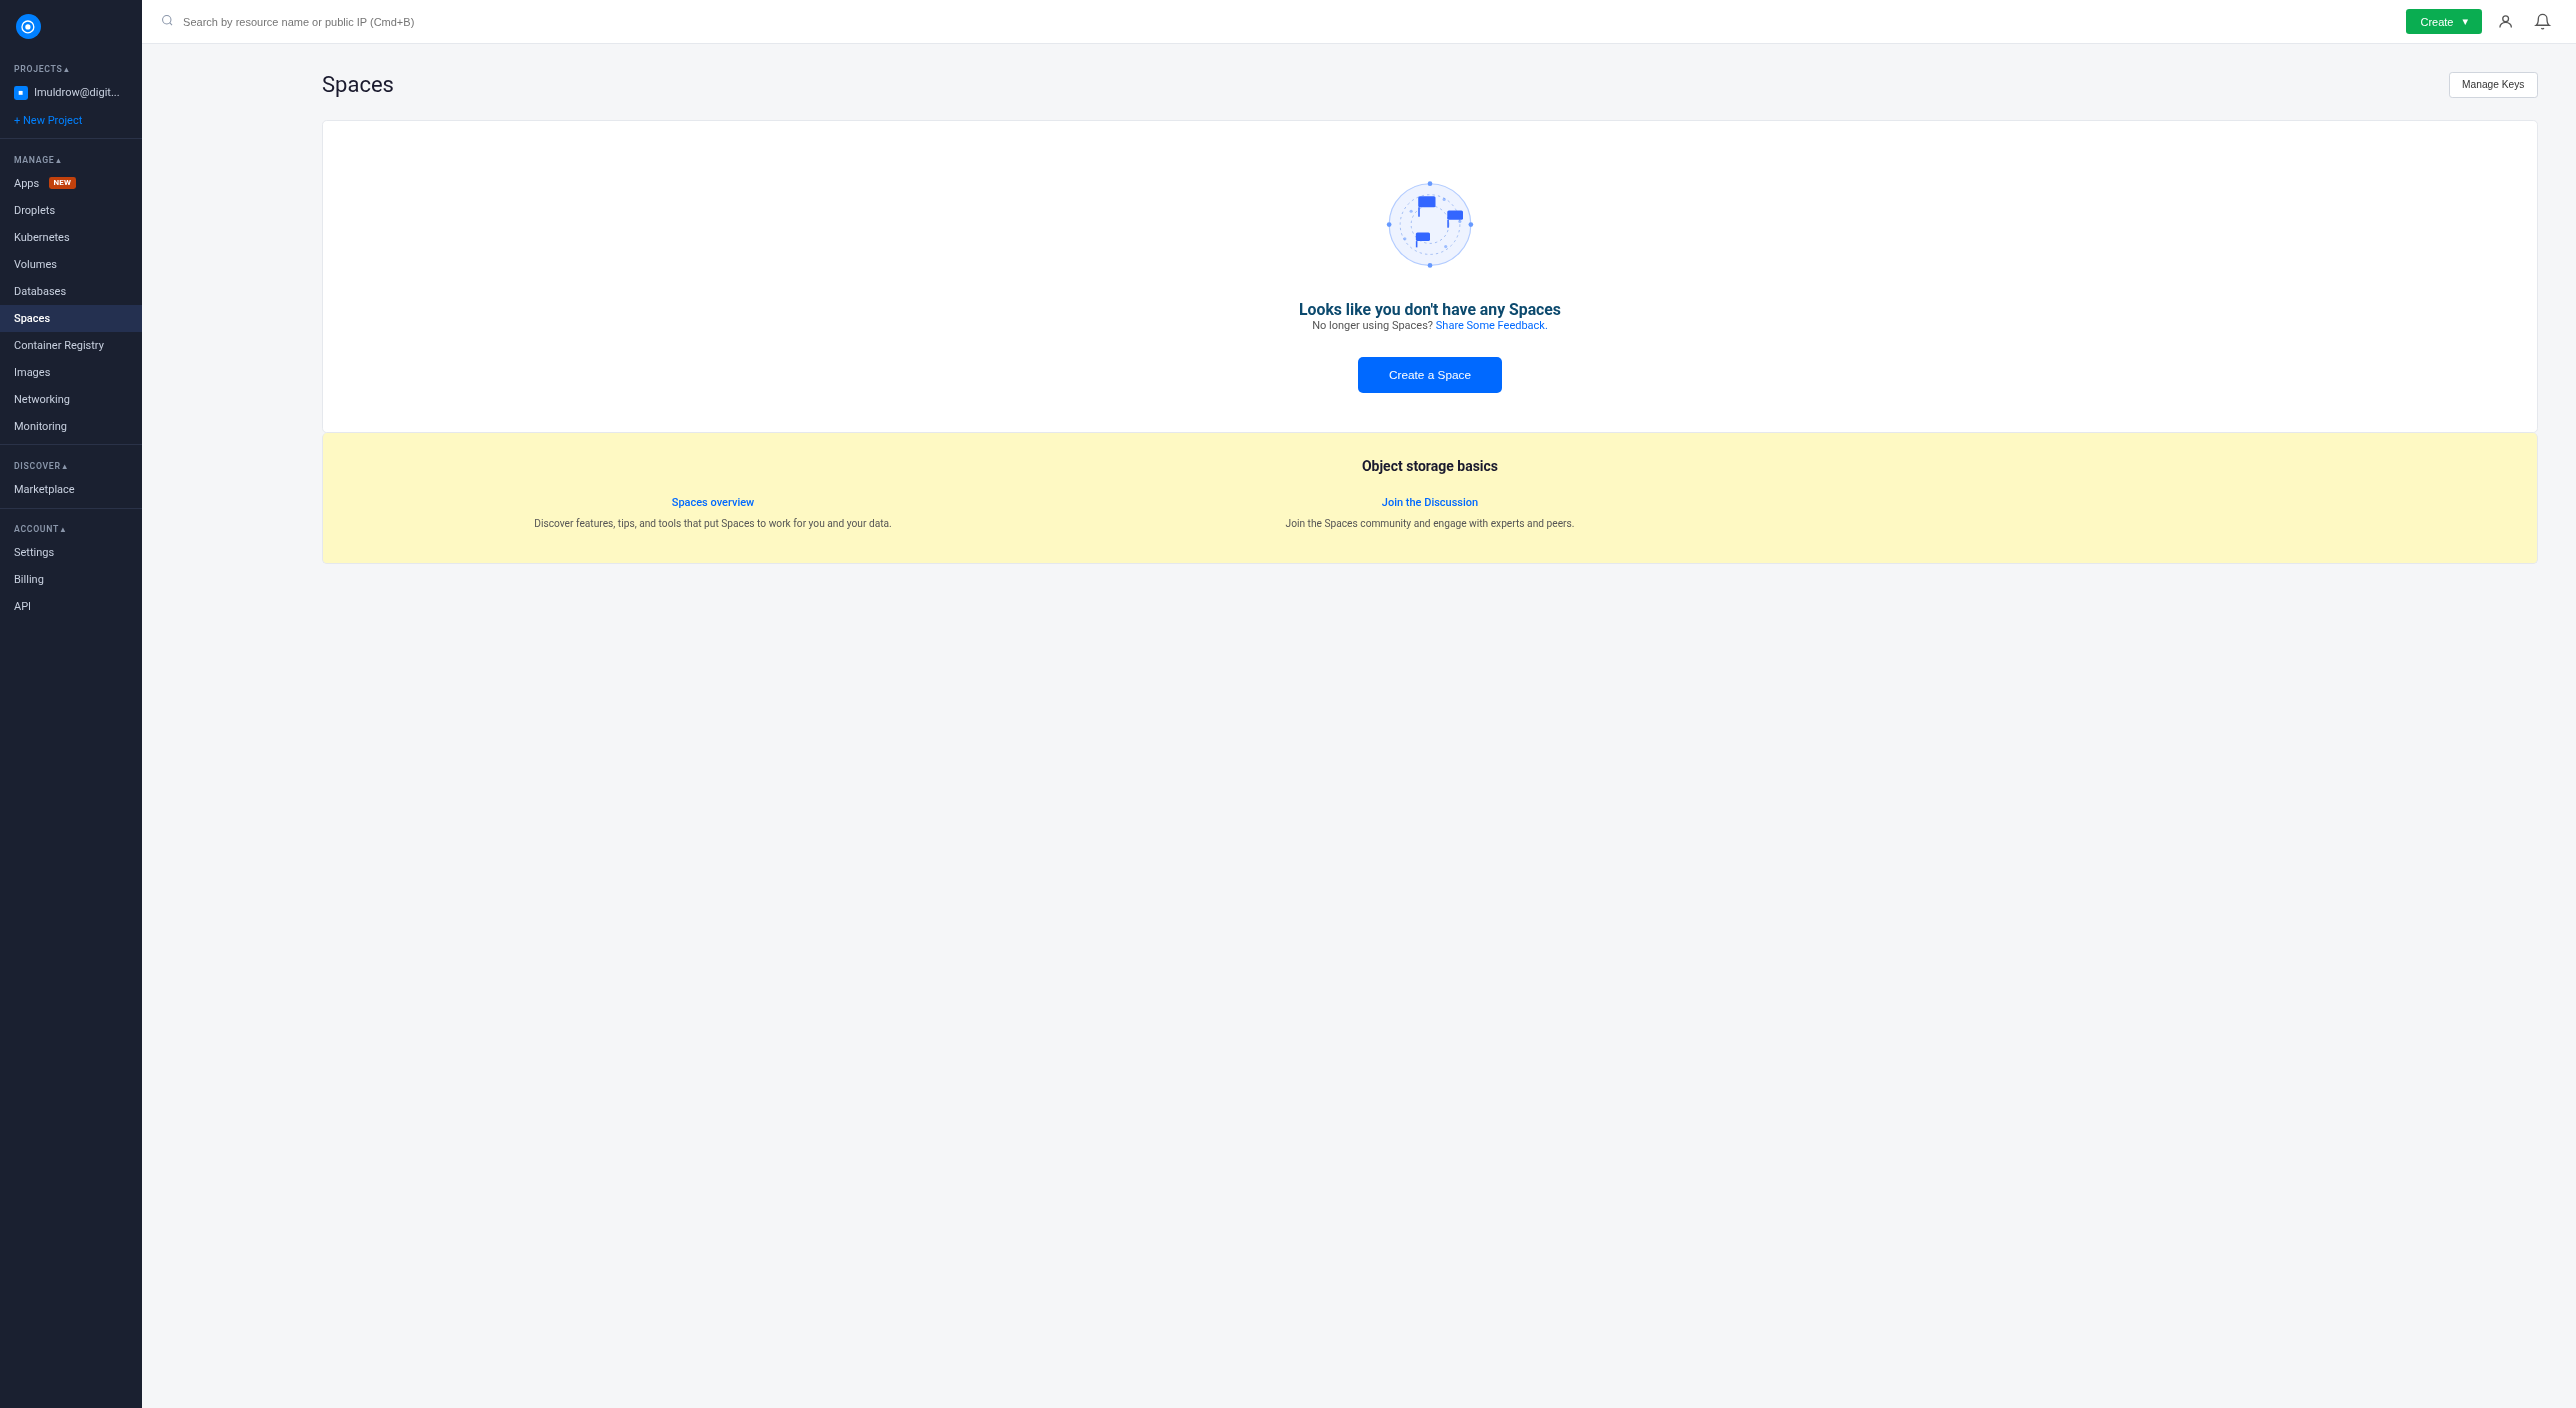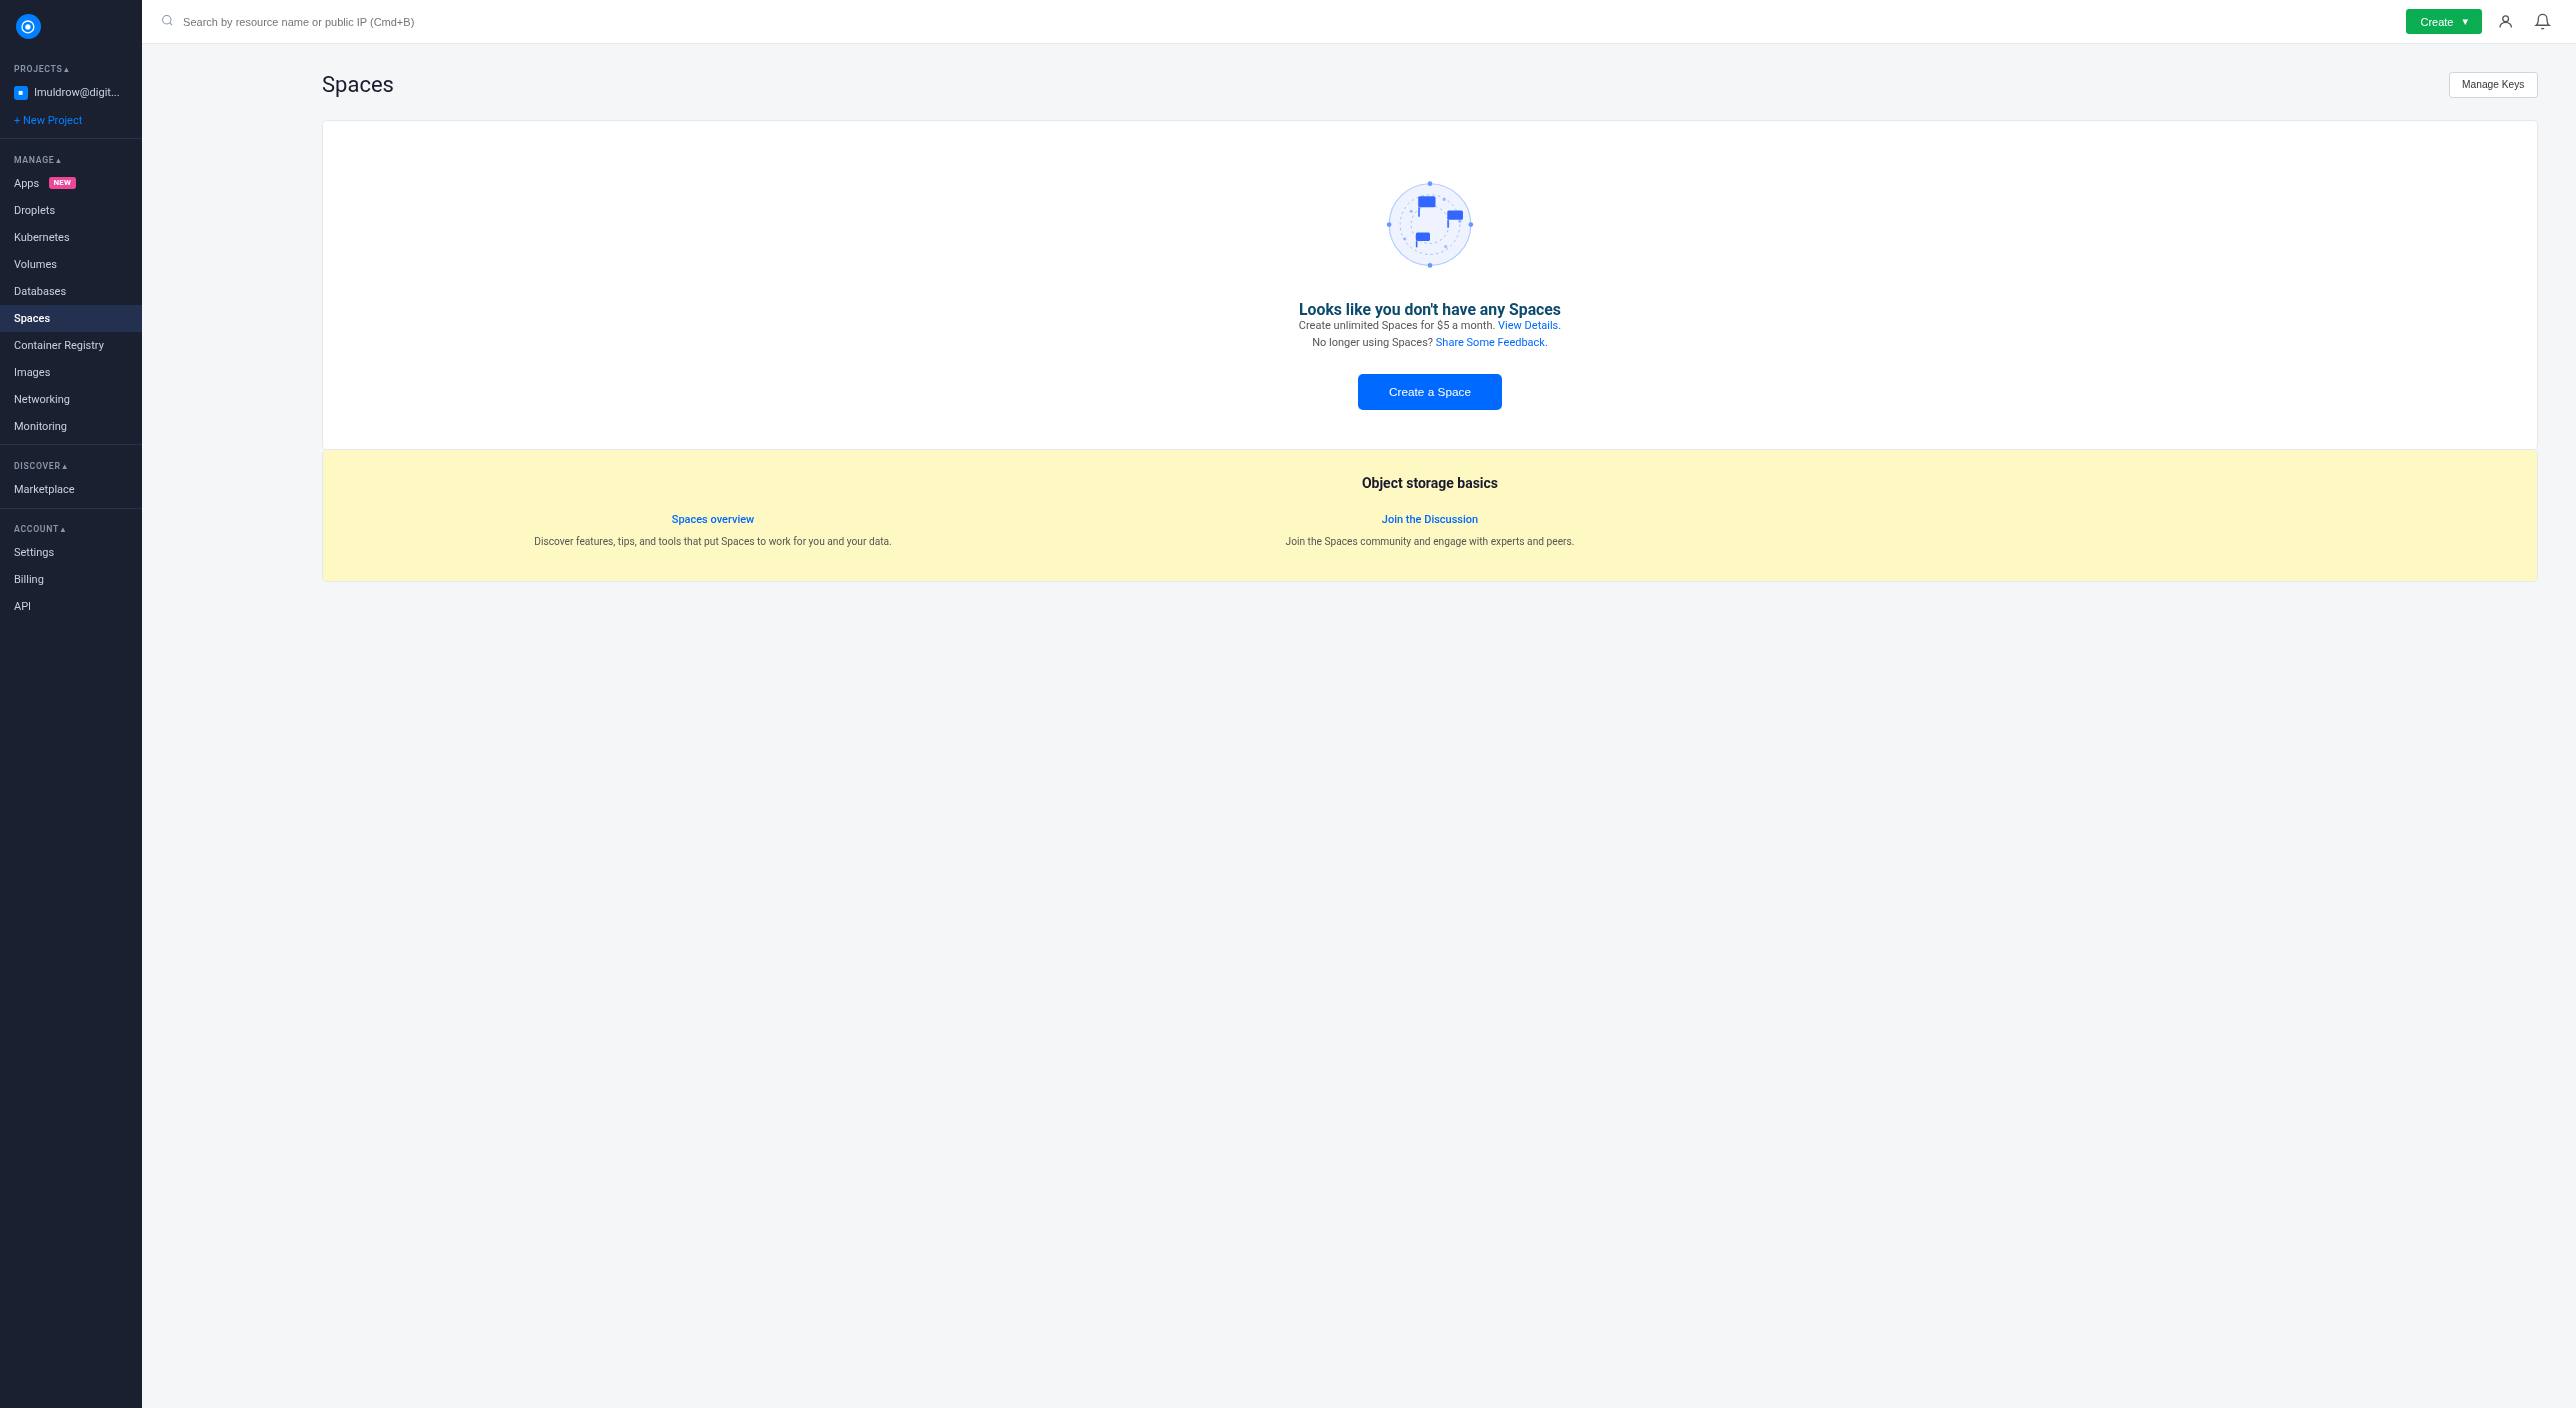--- a/index.html
+++ b/index.html
@@ -45,21 +45,21 @@
       color: #c8d0df;
       font-size: 11px;
       cursor: pointer;
       gap: 6.3px;
       border-radius: 0;
       text-decoration: none;
     }
     .sidebar-item.active { background: #243050; color: #fff; font-weight: 500; }
     .sidebar-item.new-project { color: #0080ff; font-size: 11px; }
     .new-badge {
-      background: #ec4899;
+      background: #c2410c;
       color: #fff;
       font-size: 7.9px;
       font-weight: 700;
       padding: 1.6px 4.7px;
       border-radius: 2.4px;
       margin-left: 3.2px;
       letter-spacing: 0.04em;
     }
     .project-item {
       display: flex; align-items: center; gap: 6.3px;
@@ -338,24 +338,20 @@
 
         <circle cx="88" cy="40" r="2" fill="#6699ff" opacity="0.6"></circle>
         <circle cx="108" cy="68" r="2" fill="#6699ff" opacity="0.6"></circle>
         <circle cx="38" cy="90" r="2" fill="#6699ff" opacity="0.6"></circle>
         <circle cx="90" cy="100" r="2" fill="#6699ff" opacity="0.6"></circle>
         <circle cx="46" cy="55" r="2" fill="#6699ff" opacity="0.6"></circle>
       </svg>
     </div>
 
     <h2 class="empty-title">Looks like you don't have any Spaces</h2>
-    <p class="empty-sub">
-      <span>Create unlimited Spaces for $5 a month.</span>
-      <a href="#">View Details.</a>
-    </p>
     <p class="empty-sub-2">
       <span>No longer using Spaces?</span>
       <a href="#"> <span>Share Some Feedback.</span></a>
     </p>
 
     <button class="create-space-btn">Create a Space</button>
   </div>
 
   <div class="basics-card">
     <h3 class="basics-title">Object storage basics</h3>

